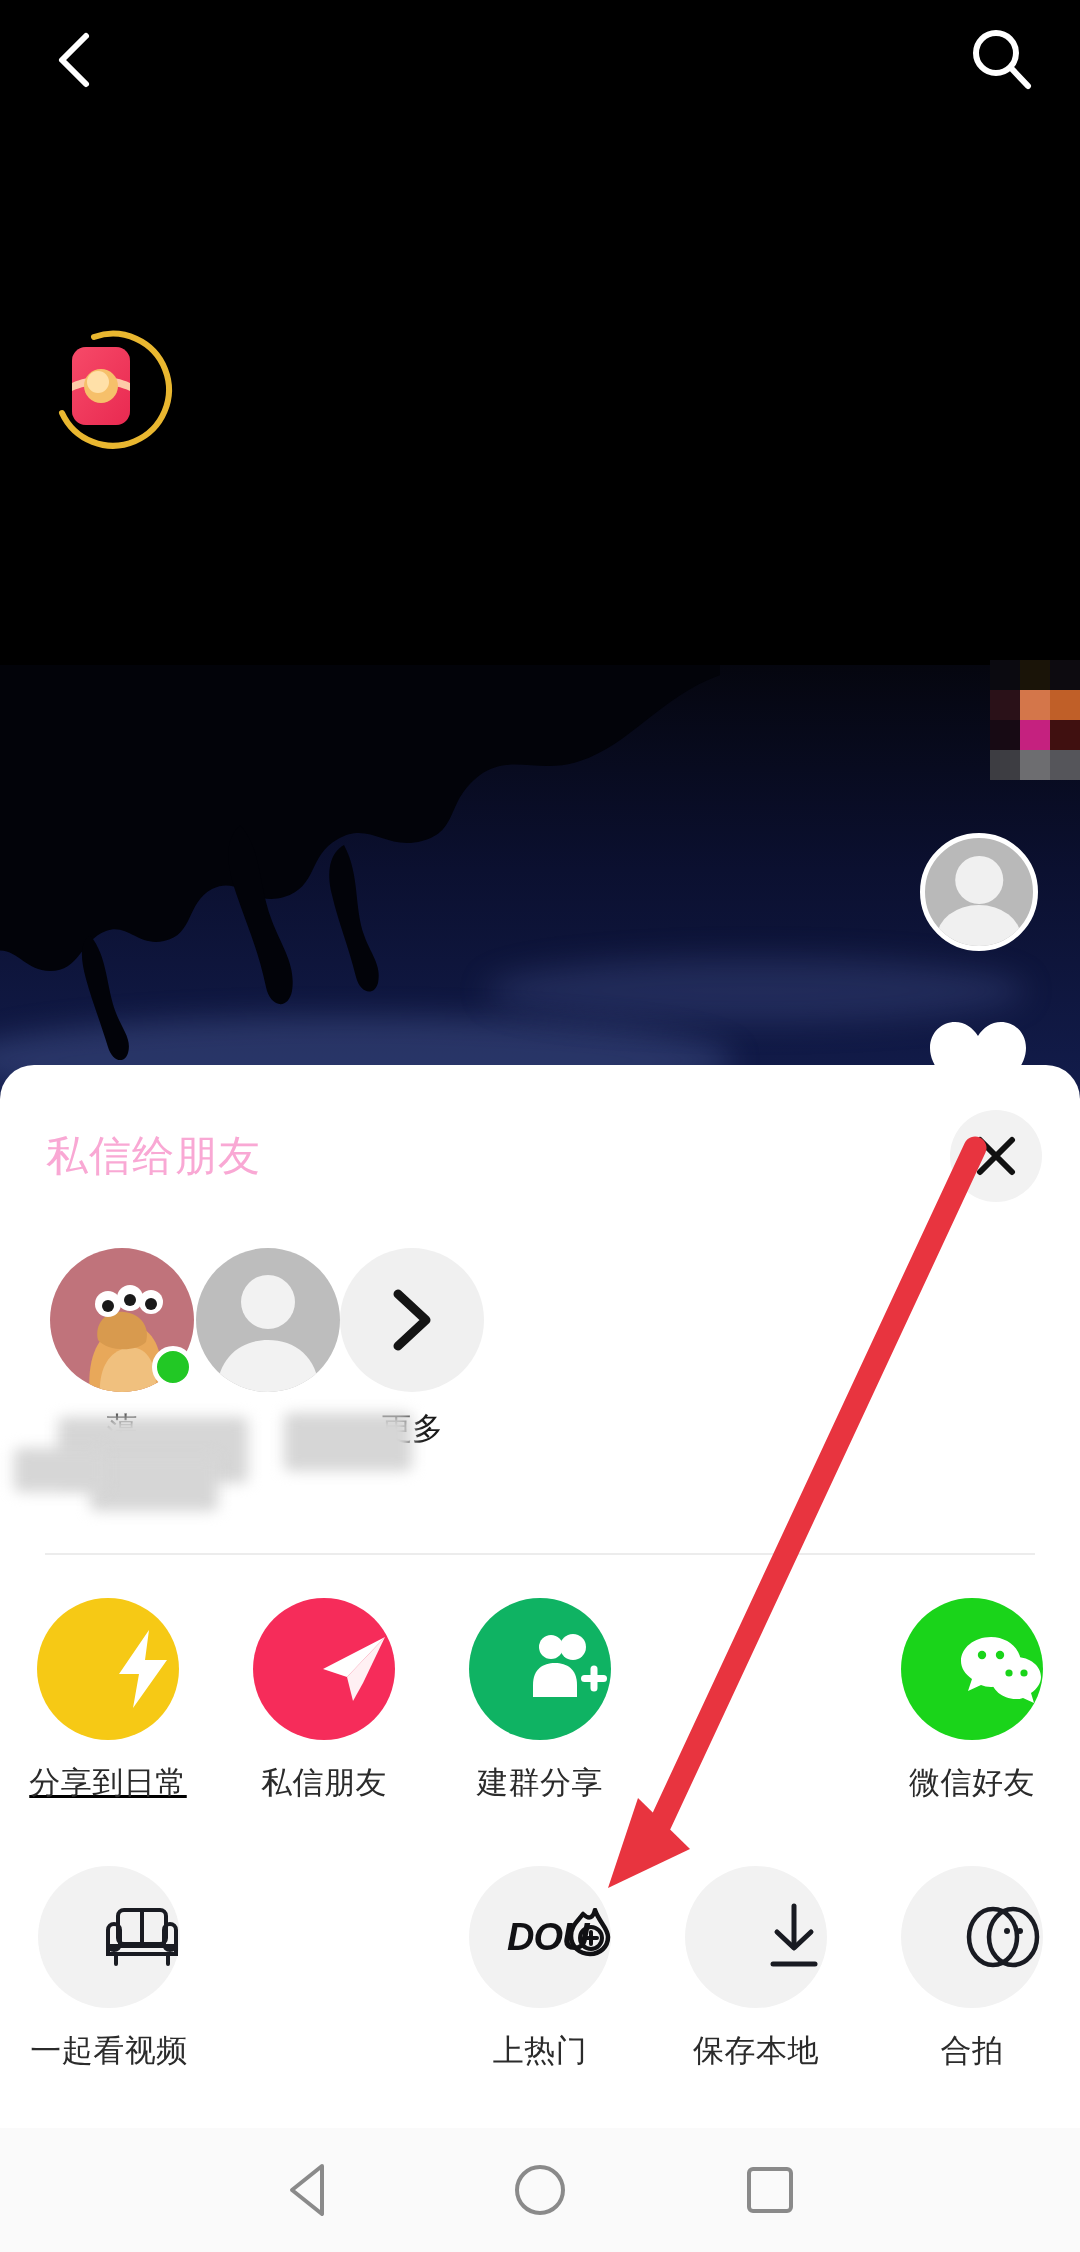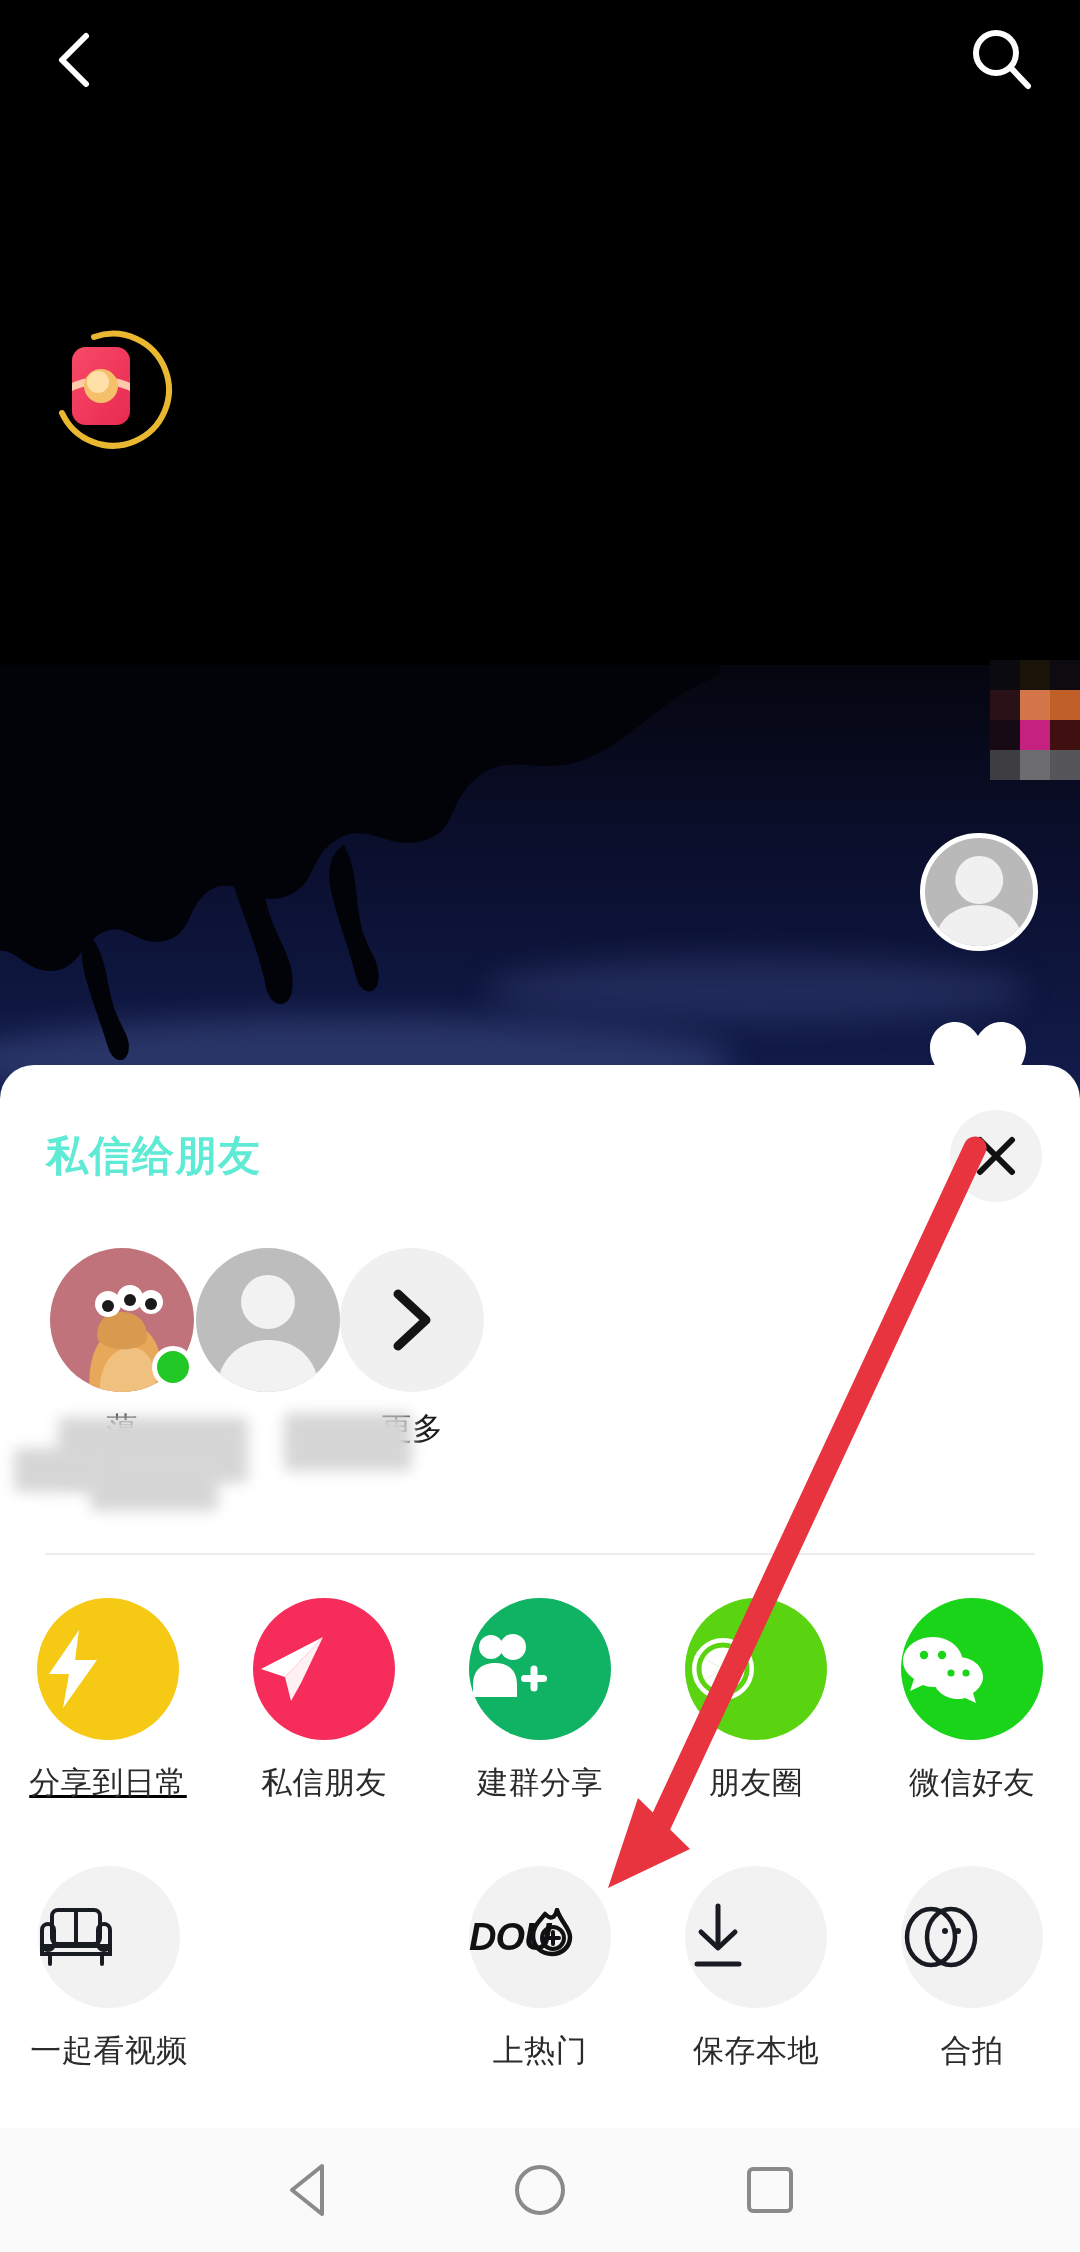--- a/index.html
+++ b/index.html
@@ -69,21 +69,21 @@
     background:#b9b9b9;border:5px solid #fff;z-index:22;box-sizing:border-box;overflow:hidden;cursor:pointer;}
   .vid-avatar .head{position:absolute;left:50%;top:17%;transform:translateX(-50%);width:44%;height:44%;
     border-radius:50%;background:#f0f0f0;}
   .vid-avatar .body{position:absolute;left:50%;top:62%;transform:translateX(-50%);width:78%;height:60%;
     border-radius:50% 50% 0 0;background:#f0f0f0;}
   .vid-heart{position:absolute;right:52px;top:1020px;width:100px;height:92px;z-index:21;cursor:pointer;}
 
   
   .sheet{position:absolute;left:0;top:1065px;width:1080px;height:1063px;background:#fff;
     border-radius:34px 34px 0 0;z-index:50;}
-  .sheet-title{position:absolute;left:46px;top:1128px;font-size:42px;font-weight:bold;color:#5eead4;
+  .sheet-title{position:absolute;left:46px;top:1128px;font-size:42px;font-weight:normal;color:#f9a8d4;
     letter-spacing:1px;z-index:55;}
   .close-btn{position:absolute;left:950px;top:1110px;width:92px;height:92px;border-radius:50%;
     background:#f2f2f2;z-index:58;cursor:pointer;}
   .close-btn svg{position:absolute;left:26px;top:26px;}
 
   
   .friends{position:absolute;left:0;top:1248px;width:1080px;height:230px;z-index:55;}
   .friend{position:absolute;top:0;width:196px;text-align:center;cursor:pointer;}
   .fav{position:relative;margin:0 auto;width:144px;height:144px;border-radius:50%;overflow:visible;}
   .fav-inner{position:absolute;inset:0;border-radius:50%;overflow:hidden;}
@@ -96,21 +96,21 @@
   .more-circle svg{position:absolute;left:46px;top:40px;}
 
   .divider{position:absolute;left:45px;top:1553px;width:990px;height:2px;background:#ececec;z-index:55;}
 
   
   .grid{position:absolute;left:0;width:1080px;z-index:55;}
   .grid.r1{top:1598px;height:230px;}
   .grid.r2{top:1866px;height:230px;}
   .cell{position:absolute;top:0;width:216px;text-align:center;cursor:pointer;}
   .cell .circ{position:relative;margin:0 auto;width:142px;height:142px;border-radius:50%;
-    display:flex;align-items:center;justify-content:flex-start;}
+    display:flex;align-items:center;justify-content:flex-end;}
   .cell .lbl{margin-top:22px;font-size:31px;color:#2b2b2b;letter-spacing:.5px;white-space:nowrap;}
 
   
   .navbar{position:absolute;left:0;top:2128px;width:1080px;height:124px;background:#fafafa;z-index:70;}
   .nav-btn{position:absolute;top:30px;width:64px;height:64px;cursor:pointer;}
 
   
   .arrow-layer{position:absolute;left:0;top:0;width:1080px;height:2252px;z-index:90;pointer-events:none;}
 </style>
 </head>
@@ -315,37 +315,20 @@
           <circle cx="22" cy="16" r="12" fill="#ffffff"></circle>
           <circle cx="44" cy="16" r="13" fill="#ffffff"></circle>
           <path d="M4,54 C4,38 14,32 26,32 C38,32 48,38 48,54 L48,66 L4,66 Z" fill="#ffffff"></path>
           <rect x="52" y="44" width="26" height="7" rx="3.5" fill="#ffffff"></rect>
           <rect x="61.5" y="34.5" width="7" height="26" rx="3.5" fill="#ffffff"></rect>
         </svg>
       </div>
       <div class="lbl">建群分享</div>
     </div>
 
-    <div class="cell" style="left:648px;">
-      <div class="circ" style="background:#5ad411;">
-        <svg width="76" height="76" viewBox="0 0 76 76">
-          <g fill="#ffffff">
-            <path d="M38,6 A32,32 0 0,1 66,22 L38,38 Z"></path>
-            <path d="M66,22 A32,32 0 0,1 66,54 L38,38 Z"></path>
-            <path d="M66,54 A32,32 0 0,1 38,70 L38,38 Z"></path>
-            <path d="M38,70 A32,32 0 0,1 10,54 L38,38 Z"></path>
-            <path d="M10,54 A32,32 0 0,1 10,22 L38,38 Z"></path>
-            <path d="M10,22 A32,32 0 0,1 38,6 L38,38 Z"></path>
-          </g>
-          <circle cx="38" cy="38" r="33" fill="none" stroke="#5ad411" stroke-width="4"></circle>
-          <path d="M38,38 m-24,0 a24,24 0 1,0 48,0 a24,24 0 1,0 -48,0" fill="none" stroke="#5ad411" stroke-width="5"></path>
-        </svg>
-      </div>
-      <div class="lbl">朋友圈</div>
-    </div>
 
     <div class="cell" style="left:864px;">
       <div class="circ" style="background:#1ad41a;">
         <svg width="84" height="72" viewBox="0 0 84 72">
           <path d="M32,4 C15,4 2,15 2,28 C2,35 6,41 13,46 L9,58 L22,52 C25,53 28,54 32,54 C49,54 62,43 62,30 C62,16 49,4 32,4 Z" fill="#ffffff"></path>
           <circle cx="23" cy="22" r="4.2" fill="#1ad41a"></circle>
             <circle cx="41" cy="22" r="4.2" fill="#1ad41a"></circle>
           <path d="M57,24 C71,24 82,33 82,44 C82,50 78,56 72,60 L75,70 L64,65 C62,66 59,66 57,66 C43,66 32,56 32,45 C32,34 43,24 57,24 Z" fill="#ffffff"></path>
           <circle cx="50" cy="40" r="3.6" fill="#1ad41a"></circle>
             <circle cx="65" cy="40" r="3.6" fill="#1ad41a"></circle>

